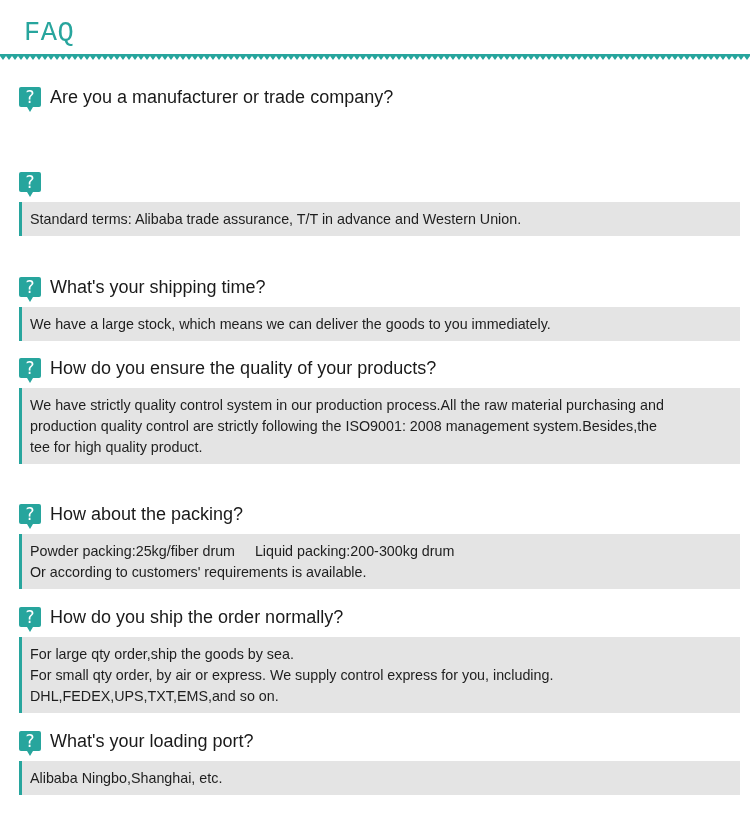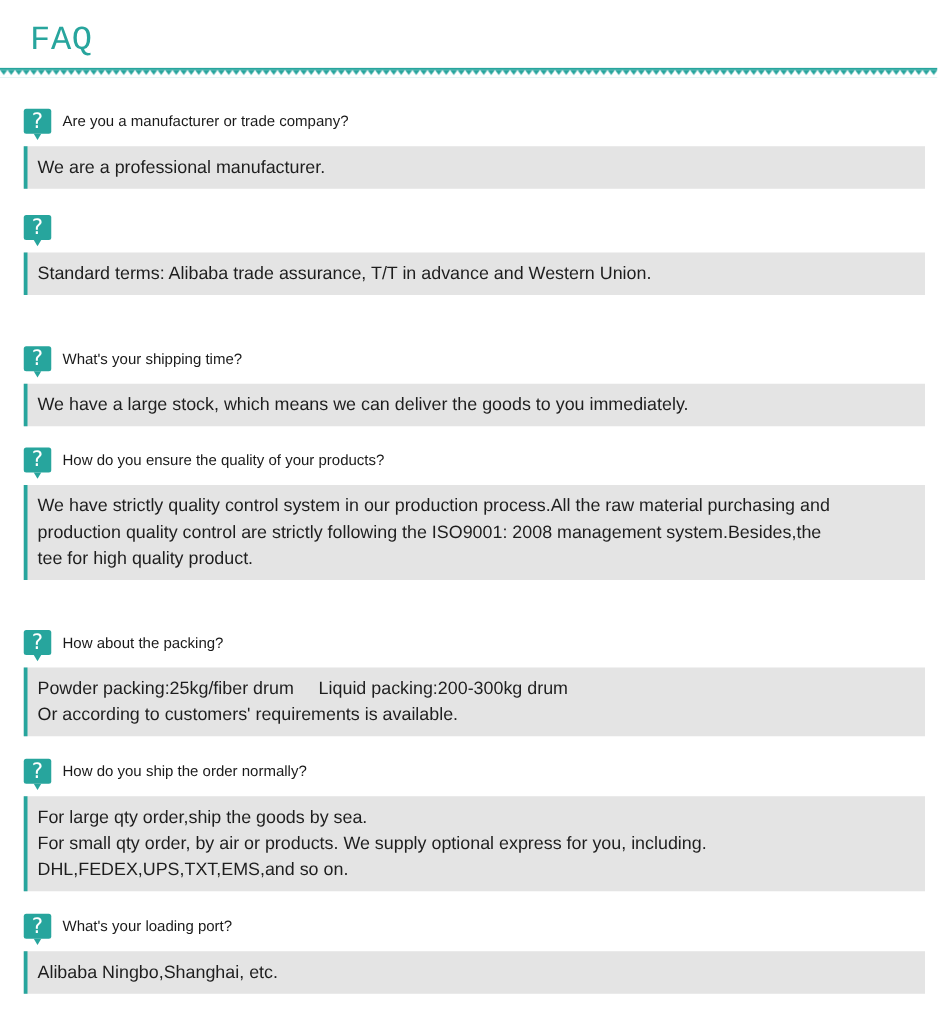--- a/index.html
+++ b/index.html
@@ -9,21 +9,21 @@
            font-family: Liberation Mono, monospace; font-weight: 300; letter-spacing: 0.5px; }
   .scallop { position: absolute; left: 0; top: 54px; width: 750px; height: 8px; }
   .faq { position: absolute; left: 19px; width: 721px; }
   .q { position: relative; height: 22px; display: flex; align-items: center; }
   .q-icon { position: relative; width: 22px; height: 20px; background: #27a59d; border-radius: 2px;
             color: #ffffff; font-size: 17px; line-height: 20px; text-align: center;
             font-family: "DejaVu Sans", sans-serif; flex: none; }
   .q-icon::after { content: ""; position: absolute; left: 8px; bottom: -5px; width: 0; height: 0;
                    border-left: 3px solid transparent; border-right: 3px solid transparent;
                    border-top: 5px solid #27a59d; }
-  .q-text { margin-left: 9px; font-size: 12px; color: #1a1a1a; white-space: nowrap; }
+  .q-text { margin-left: 9px; font-size: 18px; color: #1a1a1a; white-space: nowrap; }
   .a { margin-top: 9px; background: #e4e4e4; border-left: 3px solid #27a59d;
        padding: 7px 10px 6px 8px; font-size: 14.3px; line-height: 21px; color: #1e1e1e; }
   .a-line { white-space: pre; display: block; }
 </style>
 </head>
 <body>
 
 <div class="title">FAQ</div>
 
 <svg class="scallop" viewBox="0 0 750 8" preserveAspectRatio="none">
@@ -33,23 +33,20 @@
       <polygon points="0,2 6,2 3,6" fill="#27a59d"></polygon>
     </pattern>
   </defs>
   <rect x="0" y="0" width="750" height="8" fill="url(#sc)"></rect>
 </svg>
 
 <div class="faq" style="top:86px;">
   <div class="q">
     <span class="q-icon">?</span>
     <span class="q-text">Are you a manufacturer or trade company?</span>
-  </div>
-  <div class="a">
-    <span class="a-line">We are a professional manufacturer.</span>
   </div>
 </div>
 
 <div class="faq" style="top:171px;">
   <div class="q">
     <span class="q-icon">?</span>
   </div>
   <div class="a">
     <span class="a-line">Standard terms: Alibaba trade assurance, T/T in advance and Western Union.</span>
   </div>
@@ -88,21 +85,21 @@
   </div>
 </div>
 
 <div class="faq" style="top:606px;">
   <div class="q">
     <span class="q-icon">?</span>
     <span class="q-text">How do you ship the order normally?</span>
   </div>
   <div class="a">
     <span class="a-line">For large qty order,ship the goods by sea.</span>
-    <span class="a-line">For small qty order, by air or products. We supply optional express for you, including.</span>
+    <span class="a-line">For small qty order, by air or express. We supply control express for you, including.</span>
     <span class="a-line">DHL,FEDEX,UPS,TXT,EMS,and so on.</span>
   </div>
 </div>
 
 <div class="faq" style="top:730px;">
   <div class="q">
     <span class="q-icon">?</span>
     <span class="q-text">What's your loading port?</span>
   </div>
   <div class="a">

